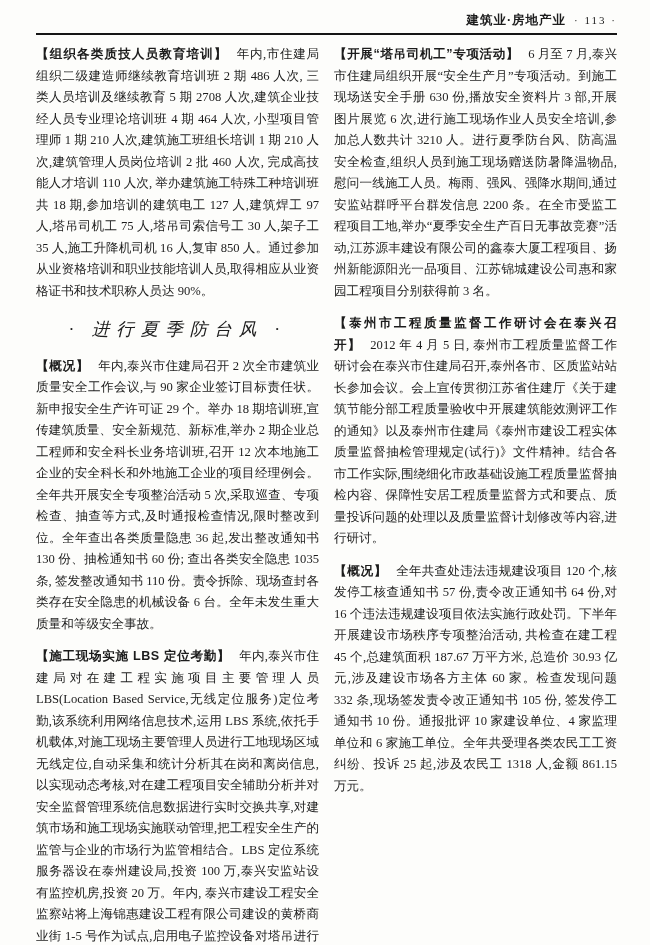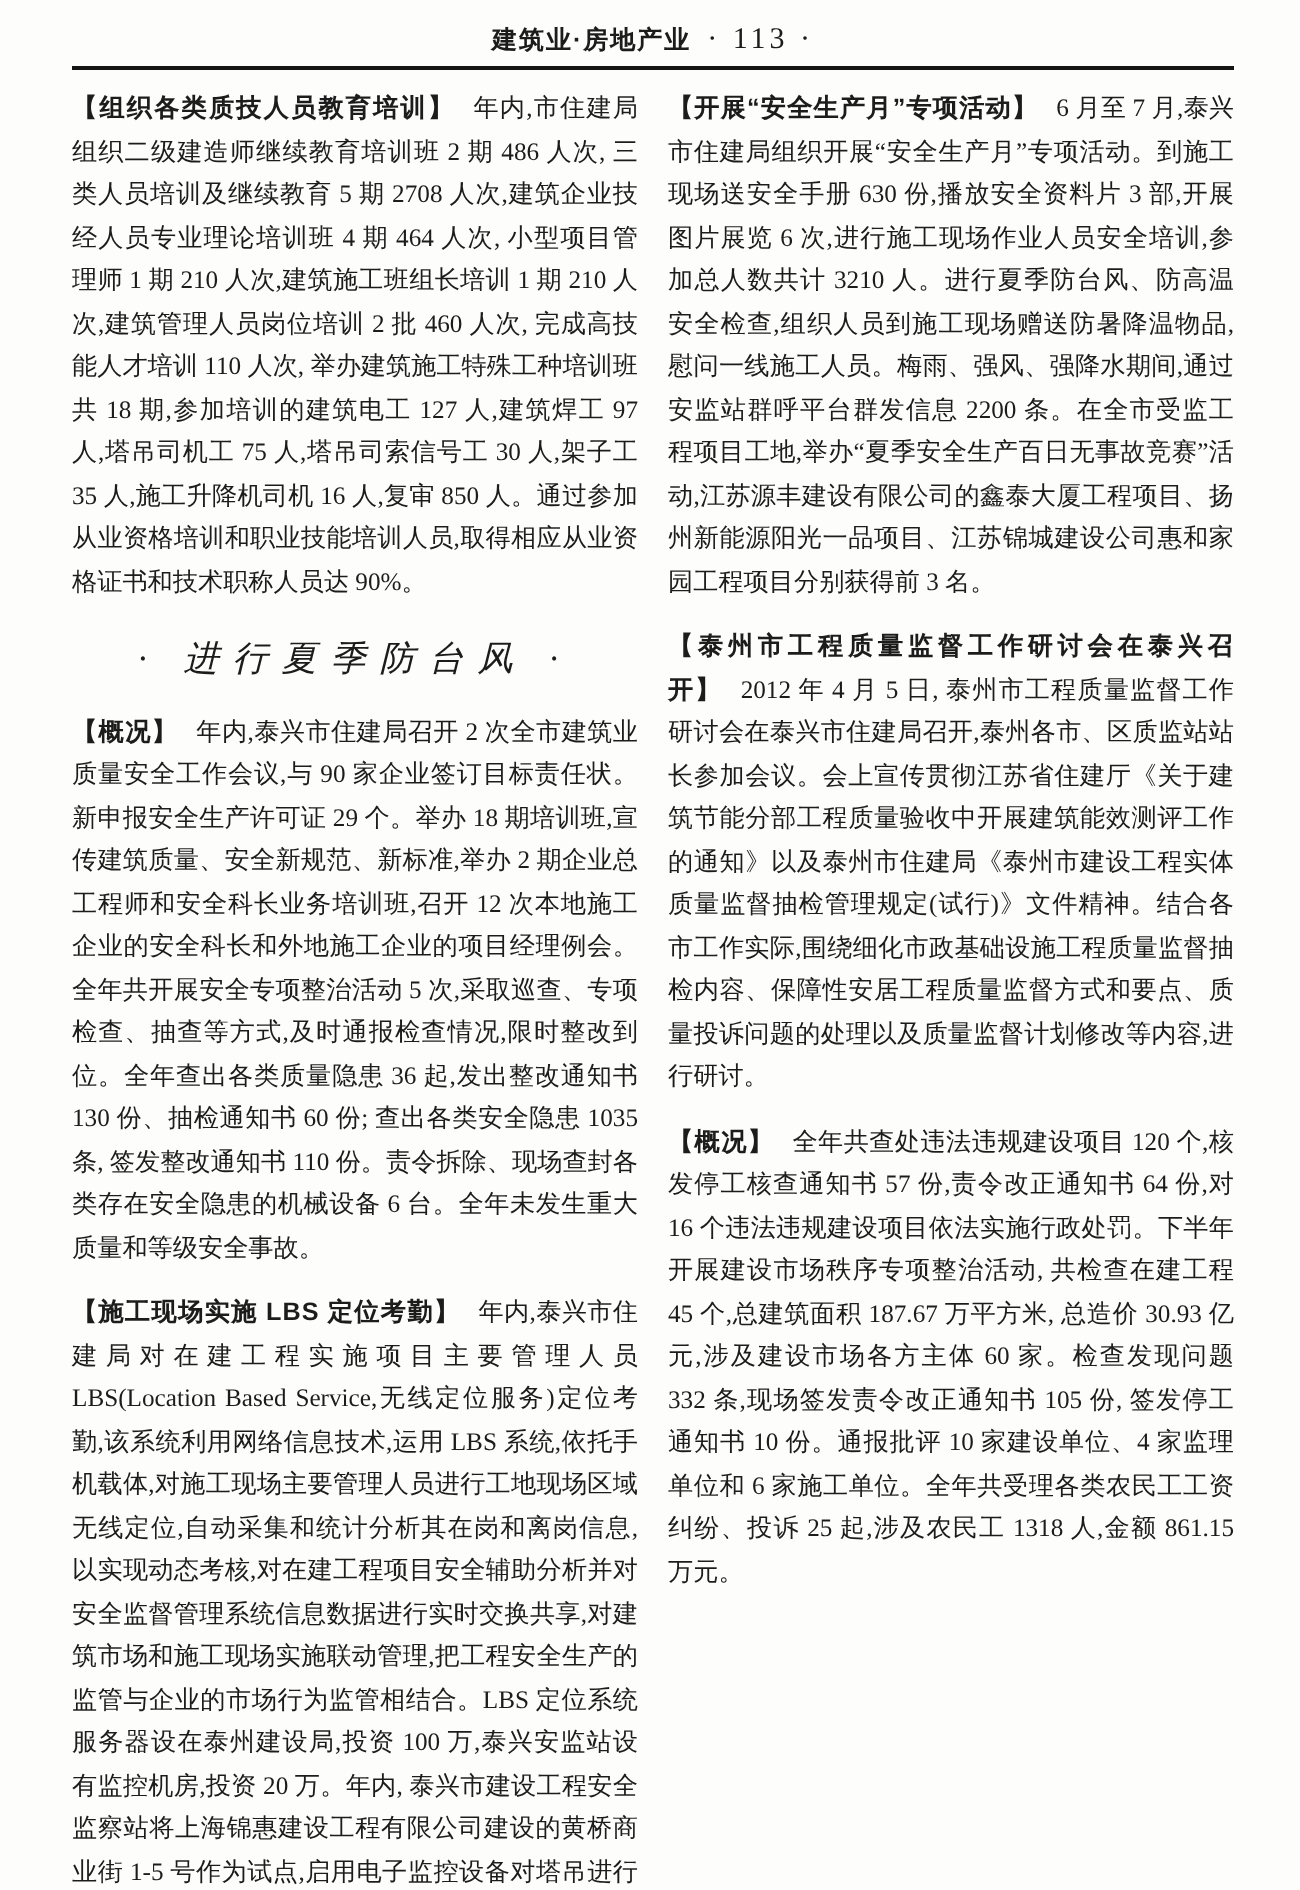--- a/index.html
+++ b/index.html
@@ -10,34 +10,34 @@
   }
   .page {
     width: 650px; height: 945px;
     background: #fdfdfb;
     padding: 10px 33px 0 36px;
     overflow: hidden;
     color: #1c1c1c;
   }
   .page-header {
     display: flex;
-    justify-content: center;
+    justify-content: flex-end;
     align-items: baseline;
     gap: 8px;
     height: 18px;
     margin-top: 2px;
   }
   .running-head {
     font-family: "Liberation Sans", sans-serif;
     font-weight: bold;
     font-size: 12.5px;
     letter-spacing: 1px;
   }
   .page-number {
-    font-size: 15px;
+    font-size: 11px;
     letter-spacing: 2px;
   }
   .header-rule {
     border-bottom: 2px solid #151515;
     margin-top: 3px;
   }
   .columns {
     display: flex;
     gap: 15px;
     margin-top: 9px;
@@ -91,21 +91,21 @@
 
       <p class="entry">
         <span class="entry-head">【施工现场实施 LBS 定位考勤】</span><span>年内,泰兴市住建局对在建工程实施项目主要管理人员 LBS(Location Based Service,无线定位服务)定位考勤,该系统利用网络信息技术,运用 LBS 系统,依托手机载体,对施工现场主要管理人员进行工地现场区域无线定位,自动采集和统计分析其在岗和离岗信息,以实现动态考核,对在建工程项目安全辅助分析并对安全监督管理系统信息数据进行实时交换共享,对建筑市场和施工现场实施联动管理,把工程安全生产的监管与企业的市场行为监管相结合。LBS 定位系统服务器设在泰州建设局,投资 100 万,泰兴安监站设有监控机房,投资 20 万。年内, 泰兴市建设工程安全监察站将上海锦惠建设工程有限公司建设的黄桥商业街 1-5 号作为试点,启用电子监控设备对塔吊进行远程监控,对较大规模项目惠和佳园施工现场实行远程视频监控等。</span>
       </p>
 
     </div>
 
     <div class="col">
 
       <p class="entry">
-        <span class="entry-head">【开展“安全生产月”专项活动】</span><span>6 月至 7 月,泰兴市住建局组织开展“安全生产月”专项活动。到施工现场送安全手册 630 份,播放安全资料片 3 部,开展图片展览 6 次,进行施工现场作业人员安全培训,参加总人数共计 3210 人。进行夏季防台风、防高温安全检查,组织人员到施工现场赠送防暑降温物品, 慰问一线施工人员。梅雨、强风、强降水期间,通过安监站群呼平台群发信息 2200 条。在全市受监工程项目工地,举办“夏季安全生产百日无事故竞赛”活动,江苏源丰建设有限公司的鑫泰大厦工程项目、扬州新能源阳光一品项目、江苏锦城建设公司惠和家园工程项目分别获得前 3 名。</span>
+        <span class="entry-head">【开展“塔吊司机工”专项活动】</span><span>6 月至 7 月,泰兴市住建局组织开展“安全生产月”专项活动。到施工现场送安全手册 630 份,播放安全资料片 3 部,开展图片展览 6 次,进行施工现场作业人员安全培训,参加总人数共计 3210 人。进行夏季防台风、防高温安全检查,组织人员到施工现场赠送防暑降温物品, 慰问一线施工人员。梅雨、强风、强降水期间,通过安监站群呼平台群发信息 2200 条。在全市受监工程项目工地,举办“夏季安全生产百日无事故竞赛”活动,江苏源丰建设有限公司的鑫泰大厦工程项目、扬州新能源阳光一品项目、江苏锦城建设公司惠和家园工程项目分别获得前 3 名。</span>
       </p>
 
       <p class="entry">
         <span class="entry-head">【泰州市工程质量监督工作研讨会在泰兴召开】</span><span>2012 年 4 月 5 日, 泰州市工程质量监督工作研讨会在泰兴市住建局召开,泰州各市、区质监站站长参加会议。会上宣传贯彻江苏省住建厅《关于建筑节能分部工程质量验收中开展建筑能效测评工作的通知》以及泰州市住建局《泰州市建设工程实体质量监督抽检管理规定(试行)》文件精神。结合各市工作实际,围绕细化市政基础设施工程质量监督抽检内容、保障性安居工程质量监督方式和要点、质量投诉问题的处理以及质量监督计划修改等内容,进行研讨。</span>
       </p>
 
 
       <p class="entry">
         <span class="entry-head">【概况】</span><span>全年共查处违法违规建设项目 120 个,核发停工核查通知书 57 份,责令改正通知书 64 份,对 16 个违法违规建设项目依法实施行政处罚。下半年开展建设市场秩序专项整治活动, 共检查在建工程 45 个,总建筑面积 187.67 万平方米, 总造价 30.93 亿元,涉及建设市场各方主体 60 家。检查发现问题 332 条,现场签发责令改正通知书 105 份, 签发停工通知书 10 份。通报批评 10 家建设单位、4 家监理单位和 6 家施工单位。全年共受理各类农民工工资纠纷、投诉 25 起,涉及农民工 1318 人,金额 861.15 万元。</span>
       </p>

